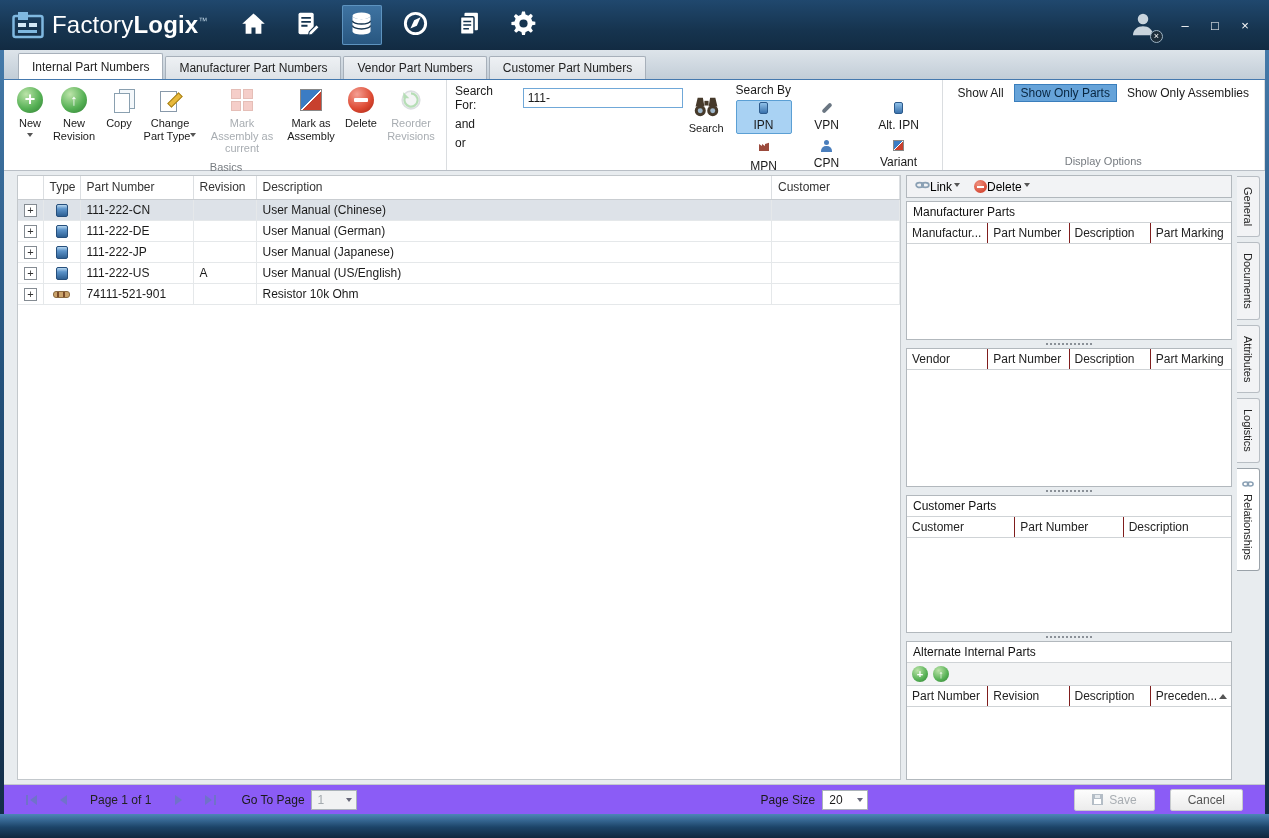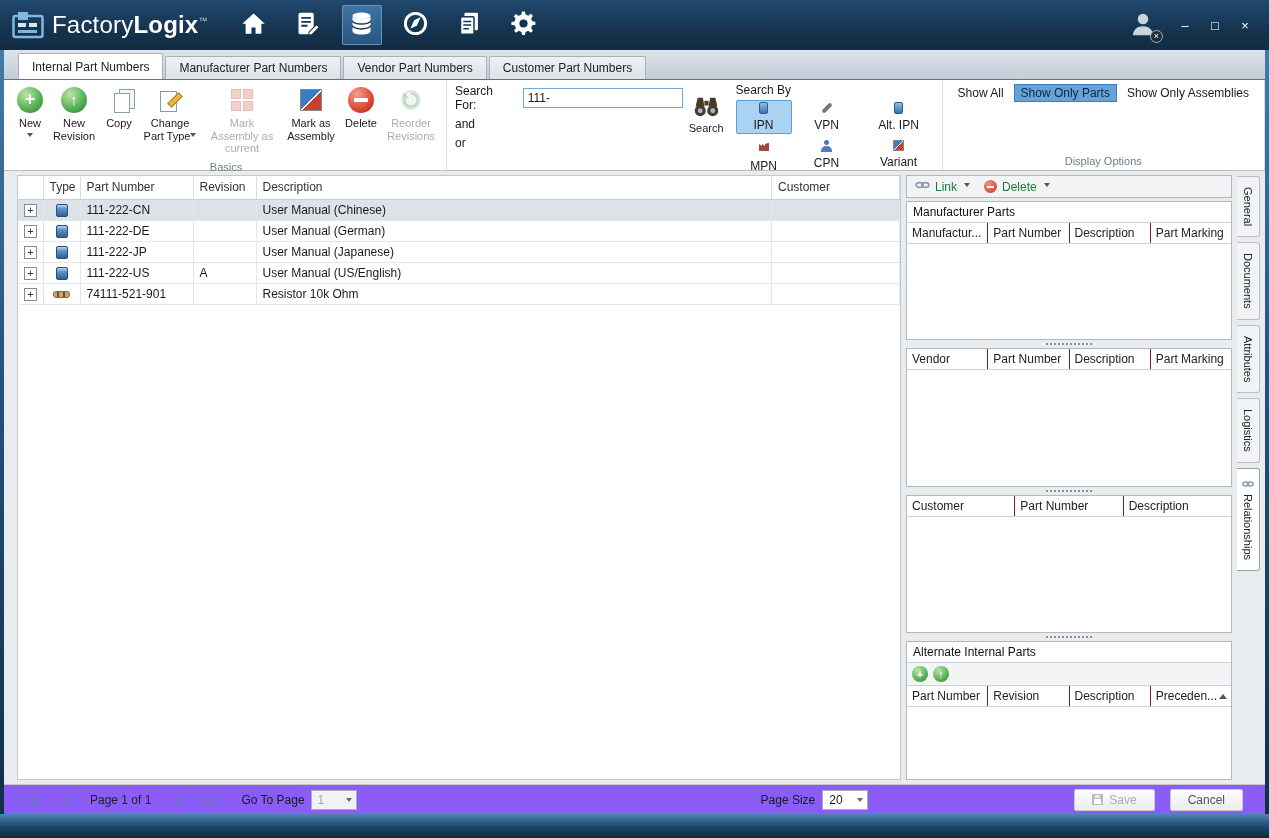--- a/index.html
+++ b/index.html
@@ -88,21 +88,21 @@
   .td-exp { text-align:center; padding:2px 2px; }
   .td-type { text-align:center; }
   .exp { width:13px; height:13px; border:1px solid #848b92; background:#fff; display:inline-flex; align-items:center; justify-content:center; font-size:11px; line-height:1; color:#333; cursor:pointer; }
   .doc-ic { display:inline-block; width:12px; height:13px; background:linear-gradient(180deg,#b8d7ef 0%,#5b93c9 35%,#2f6093 100%); border:1px solid #264f7c; border-radius:2px; vertical-align:middle; }
   .res-ic { display:inline-block; width:17px; height:7px; border:1px solid #8a6a40; border-radius:3px; vertical-align:middle;
     background:linear-gradient(90deg,#caa36b 0 3px,#7a4a28 3px 5px,#caa36b 5px 9px,#7a4a28 9px 11px,#caa36b 11px 100%); }
 
   
   .panel { width:326px; display:flex; flex-direction:column; min-height:0; }
   .ptb { height:23px; flex-shrink:0; background:#f2f3f5; border:1px solid #b2b8bd; display:flex; align-items:center; gap:14px; padding:0 8px; margin-bottom:3px; }
-  .ptb-item { display:flex; align-items:center; gap:5px; cursor:pointer; color:#15803d;justify-content:center; }
+  .ptb-item { display:flex; align-items:center; cursor:pointer; color:#000000;justify-content:center; }
   .mini-red { width:13px; height:13px; border-radius:50%; background:radial-gradient(circle at 35% 30%,#f0907e,#cc2f1a); display:flex; align-items:center; justify-content:center; }
   .mini-red::before { content:""; width:7px; height:2px; background:#fff; }
   .psec { background:#fff; border:1px solid #b2b8bd; display:flex; flex-direction:column; flex:1; min-height:0; }
   .psec-title { padding:3px 6px; border-bottom:1px solid #cfd3d6; color:#111; }
   .psec-cols { display:flex; border-bottom:1px solid #cfd3d6; flex-shrink:0; }
   .pcol { flex:1; padding:3px 5px; border-right:1px solid #7f1d1d; color:#222; position:relative; white-space:nowrap; overflow:hidden; cursor:pointer; }
   .pcol:last-child { border-right:none; }
   .psec-body { flex:1; background:#fff; }
   .splitter { height:8px; flex-shrink:0; display:flex; align-items:center; justify-content:center; cursor:row-resize; }
   .splitter::before { content:""; width:46px; border-top:2px dotted #8a9097; }
@@ -491,20 +491,21 @@
             <div class="pcol">Part Number</div>
             <div class="pcol">Description</div>
             <div class="pcol">Part Marking</div>
           </div>
           <div class="psec-body"></div>
         </div>
 
         <div class="splitter"></div>
 
         <div class="psec">
+          <div class="psec-title">Customer Parts</div>
           <div class="psec-cols">
             <div class="pcol">Customer</div>
             <div class="pcol">Part Number</div>
             <div class="pcol">Description</div>
           </div>
           <div class="psec-body"></div>
         </div>
 
         <div class="splitter"></div>
 

